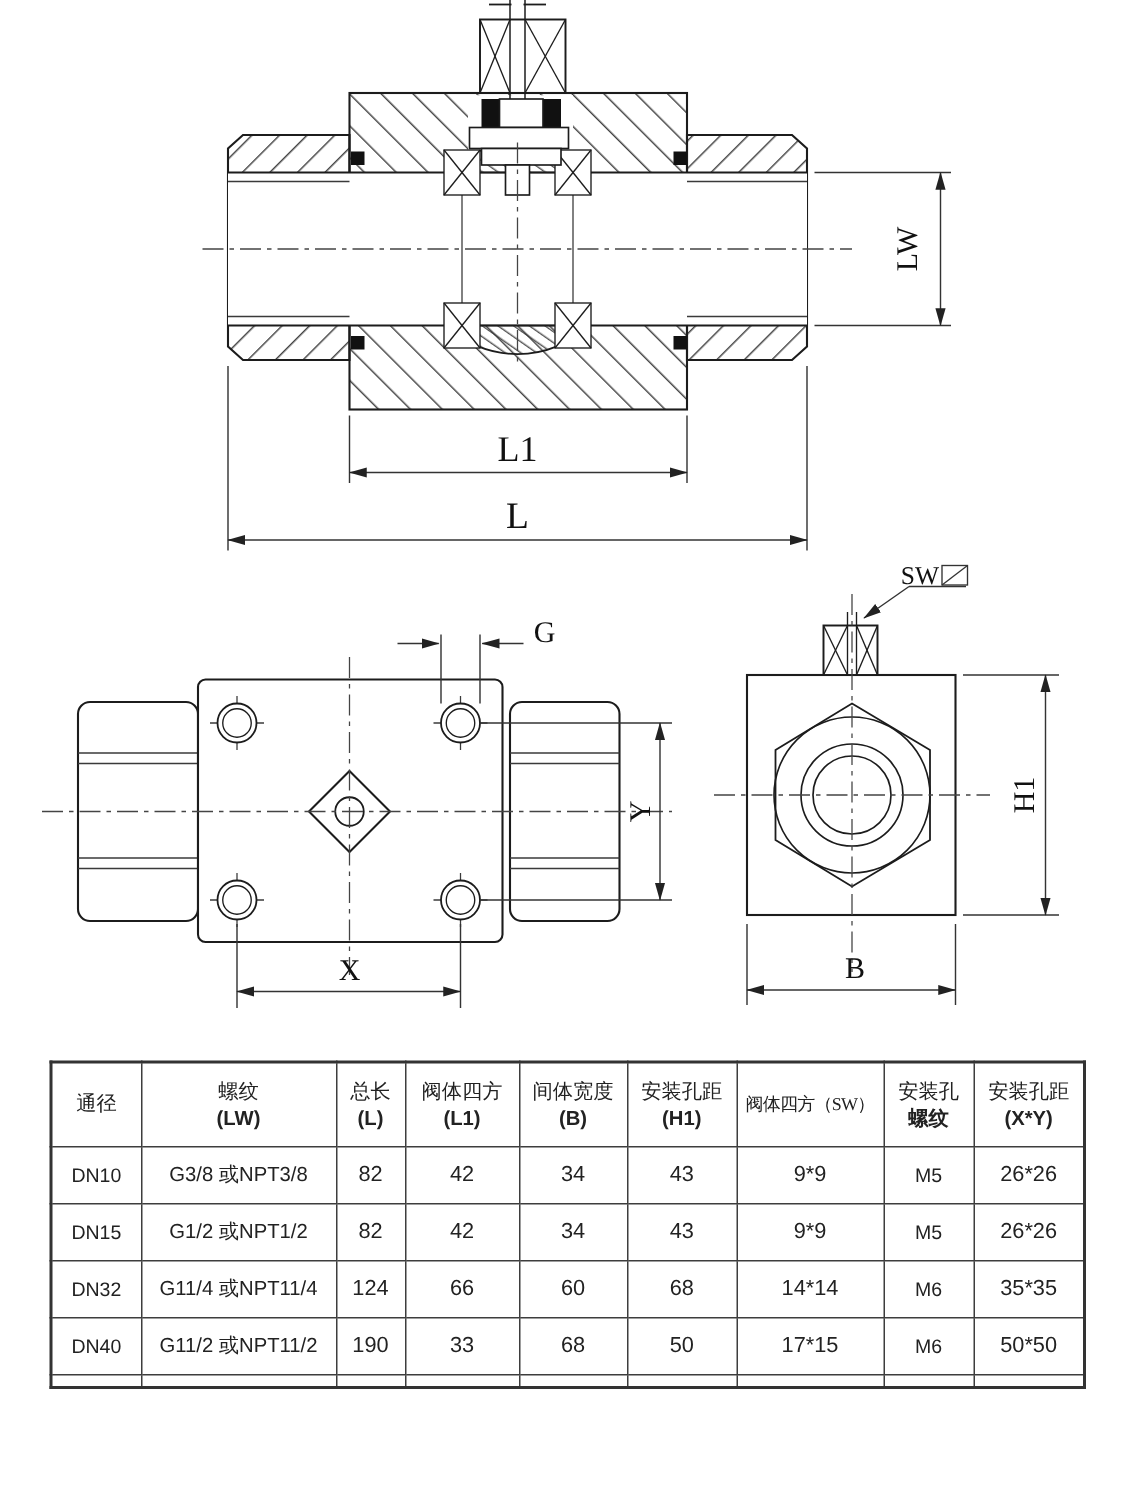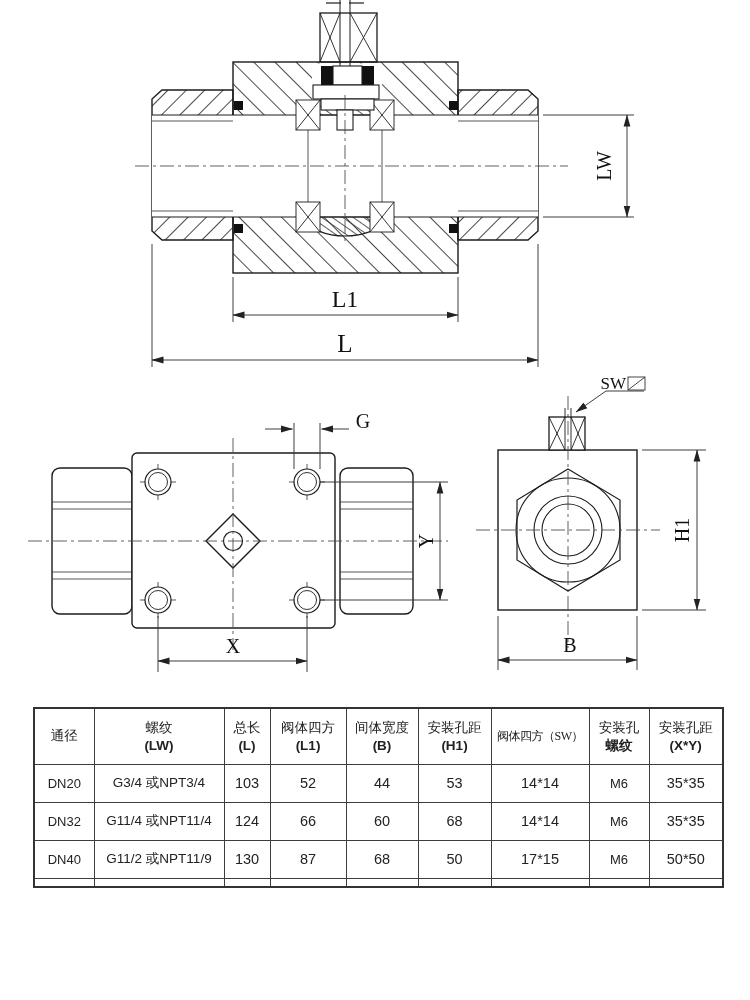--- a/index.html
+++ b/index.html
@@ -279,46 +279,57 @@
           <span class="l2">螺纹</span>
         </th>
       <th>
           <span class="l1">安装孔距</span>
           <span class="l2">(X*Y)</span>
         </th>
     </tr>
   </thead>
   <tbody>
     <tr>
-      <td class="dn">DN20</td>
-      <td class="thread">G3/4 或NPT3/4</td>
-      <td class="num">103</td>
-      <td class="num">52</td>
-      <td class="num">44</td>
-      <td class="num">53</td>
-      <td class="num">14*14</td>
-      <td class="dn">M6</td>
-      <td class="num">35*35</td>
+      <td class="dn">DN10</td>
+      <td class="thread">G3/8 或NPT3/8</td>
+      <td class="num">82</td>
+      <td class="num">42</td>
+      <td class="num">34</td>
+      <td class="num">43</td>
+      <td class="num">9*9</td>
+      <td class="dn">M5</td>
+      <td class="num">26*26</td>
+    </tr>
+    <tr>
+      <td class="dn">DN15</td>
+      <td class="thread">G1/2 或NPT1/2</td>
+      <td class="num">82</td>
+      <td class="num">42</td>
+      <td class="num">34</td>
+      <td class="num">43</td>
+      <td class="num">9*9</td>
+      <td class="dn">M5</td>
+      <td class="num">26*26</td>
     </tr>
     <tr>
       <td class="dn">DN32</td>
       <td class="thread">G11/4 或NPT11/4</td>
       <td class="num">124</td>
       <td class="num">66</td>
       <td class="num">60</td>
       <td class="num">68</td>
       <td class="num">14*14</td>
       <td class="dn">M6</td>
       <td class="num">35*35</td>
     </tr>
     <tr>
       <td class="dn">DN40</td>
-      <td class="thread">G11/2 或NPT11/9</td>
-      <td class="num">130</td>
-      <td class="num">87</td>
+      <td class="thread">G11/2 或NPT11/2</td>
+      <td class="num">190</td>
+      <td class="num">33</td>
       <td class="num">68</td>
       <td class="num">50</td>
       <td class="num">17*15</td>
       <td class="dn">M6</td>
       <td class="num">50*50</td>
     </tr>
     <tr class="partial">
       <td></td>
         <td></td>
       <td></td>

